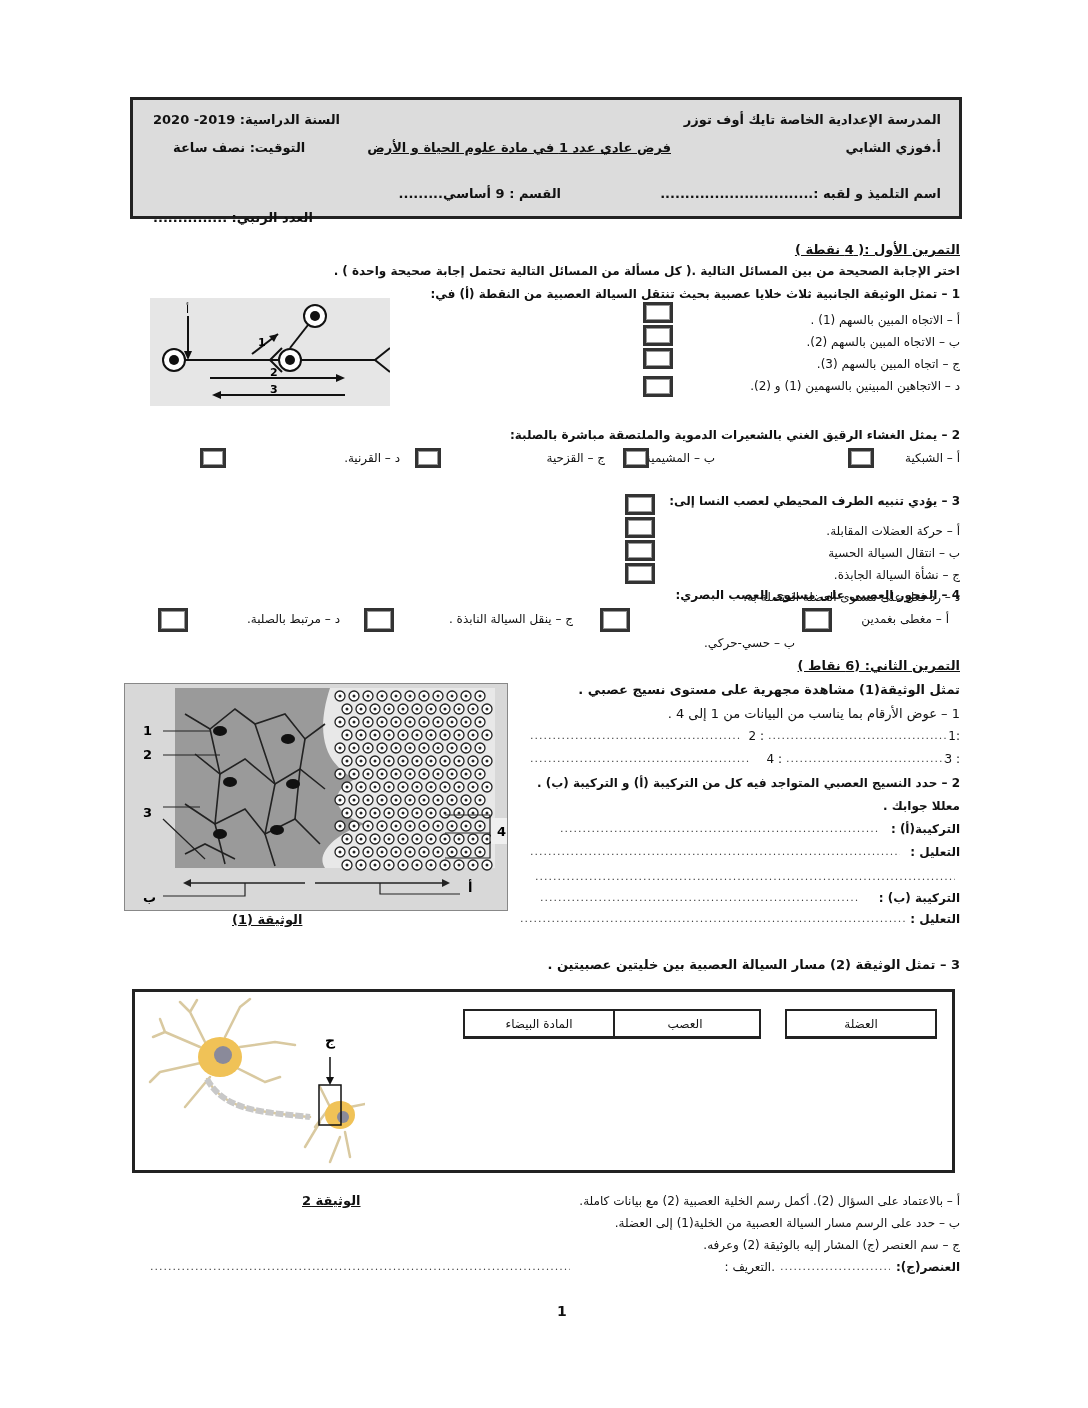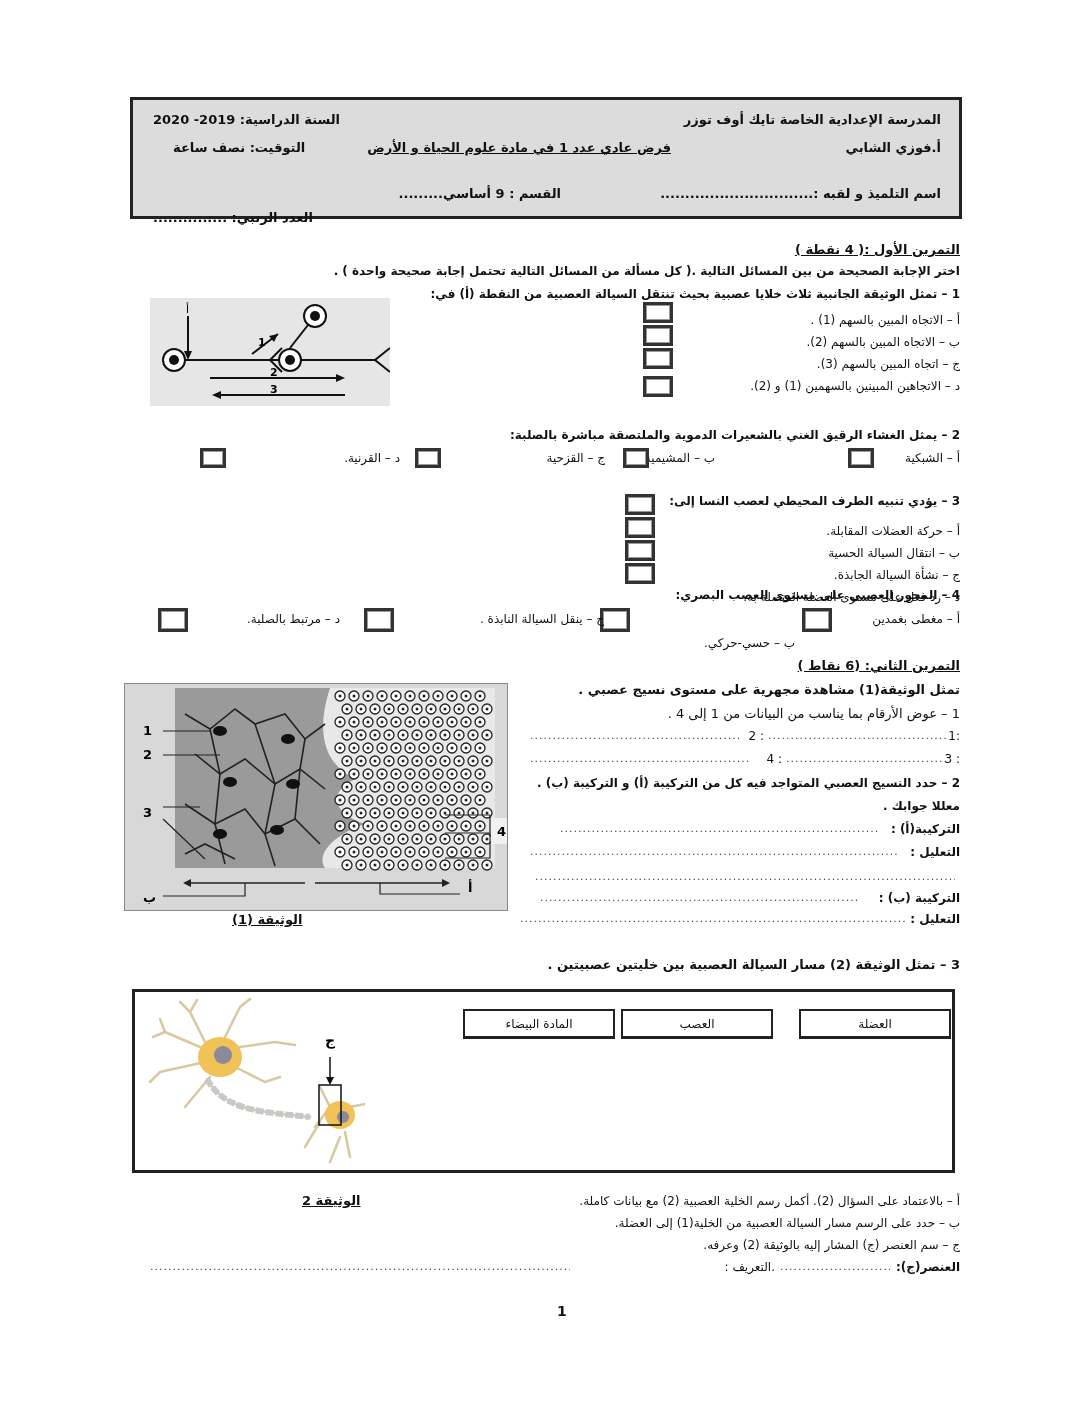--- a/index.html
+++ b/index.html
@@ -113,25 +113,25 @@
 </div>
 <div class="abs cbstack" style="left:625px; top:494px;">
   <span class="cb"></span>
   <span class="cb"></span>
   <span class="cb"></span>
   <span class="cb"></span>
 </div>
 
 <div class="abs rtl bold t12" style="right:128px; top:588px; width:700px;">4 – المحور العصبي على مستوى العصب البصري:</div>
 <div class="abs" style="left:150px; top:608px; width:810px; height:26px;">
-  <span class="abs rtl t12" style="right:0; top:4px;margin-left:12px;">أ – مغطى بغمدين</span>
+  <span class="abs rtl t12" style="right:11px; top:4px;margin-left:12px;">أ – مغطى بغمدين</span>
   <span class="cb abs" style="left:652px; top:0; width:30px; height:24px;"></span>
   <span class="abs rtl t12" style="right:165px; top:4px;margin-top:24px;">ب – حسي-حركي.</span>
   <span class="cb abs" style="left:450px; top:0; width:30px; height:24px;"></span>
-  <span class="abs rtl t12" style="right:356px; top:4px;">ج – ينقل السيالة النابذة .</span>
+  <span class="abs rtl t12" style="right:387px; top:4px;">ج – ينقل السيالة النابذة .</span>
   <span class="cb abs" style="left:214px; top:0; width:30px; height:24px;"></span>
   <span class="abs rtl t12" style="right:620px; top:4px;">د – مرتبط بالصلبة.</span>
   <span class="cb abs" style="left:8px; top:0; width:30px; height:24px;"></span>
 </div>
 
 <div class="abs rtl bold u t13" style="right:128px; top:658px;">التمرين الثاني: (6 نقاط )</div>
 <div class="abs rtl bold t13" style="right:128px; top:682px;">تمثل الوثيقة(1) مشاهدة مجهرية على مستوى نسيج عصبي .</div>
 <div class="abs rtl t13" style="right:128px; top:706px;">1 – عوض الأرقام بما يناسب من البيانات من 1 إلى 4 .</div>
 
 <div class="abs" style="left:530px; top:729px; width:430px; height:20px;">
@@ -518,22 +518,22 @@
     <text x="372" y="152" font-size="13" font-weight="bold" font-family="DejaVu Sans, sans-serif">4</text>
     <text x="343" y="208" font-size="13" font-weight="bold" font-family="DejaVu Sans, sans-serif">أ</text>
     <text x="18" y="218" font-size="13" font-weight="bold" font-family="DejaVu Sans, sans-serif">ب</text>
   </svg>
 </div>
 <div class="abs rtl bold u t13" style="left:232px; top:912px;">الوثيقة (1)</div>
 
 <div class="abs rtl bold t13" style="right:128px; top:957px;">3 – تمثل الوثيقة (2) مسار السيالة العصبية بين خليتين عصبيتين .</div>
 
 <div id="doc2box" class="abs">
-  <div class="lblbox" style="right:1px;">العضلة</div>
-  <div class="lblbox" style="right:179px;">العصب</div>
+  <div class="lblbox" style="right:15px;">العضلة</div>
+  <div class="lblbox" style="right:191px;">العصب</div>
   <div class="lblbox" style="right:337px;">المادة البيضاء</div>
   <svg class="abs" style="left:10px; top:5px;" width="220" height="175" viewBox="0 0 220 175">
     <g stroke="#d9c9a0" stroke-width="2.5" fill="none" stroke-linecap="round">
       <path d="M60,45 L45,15 M45,15 L35,5 M45,15 L52,3"></path>
       <path d="M55,50 L20,35 M20,35 L8,40 M20,35 L15,22"></path>
       <path d="M60,65 L15,75 M15,75 L5,85"></path>
       <path d="M80,40 L95,10 M95,10 L105,2"></path>
       <path d="M95,50 L130,45 M130,45 L150,48"></path>
       <path d="M90,70 L120,85 M120,85 L135,80"></path>
       <path d="M65,80 L40,110"></path>

